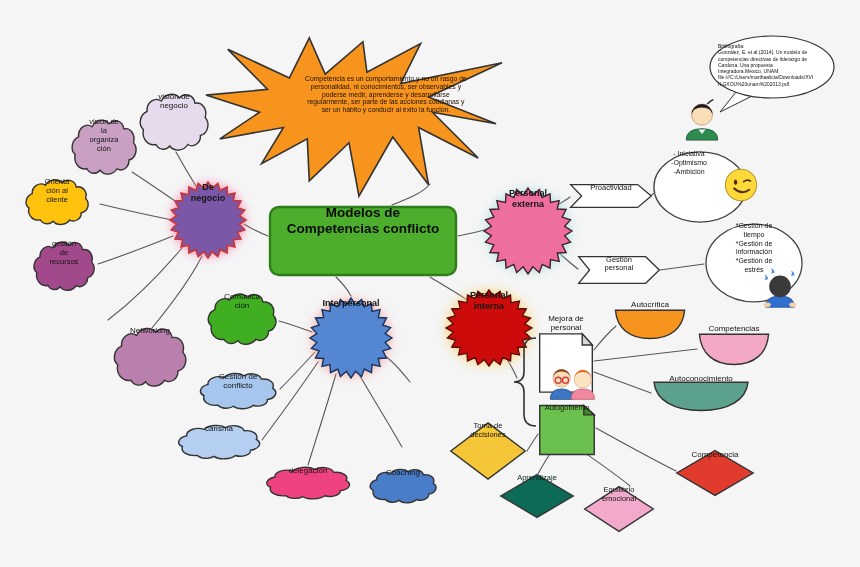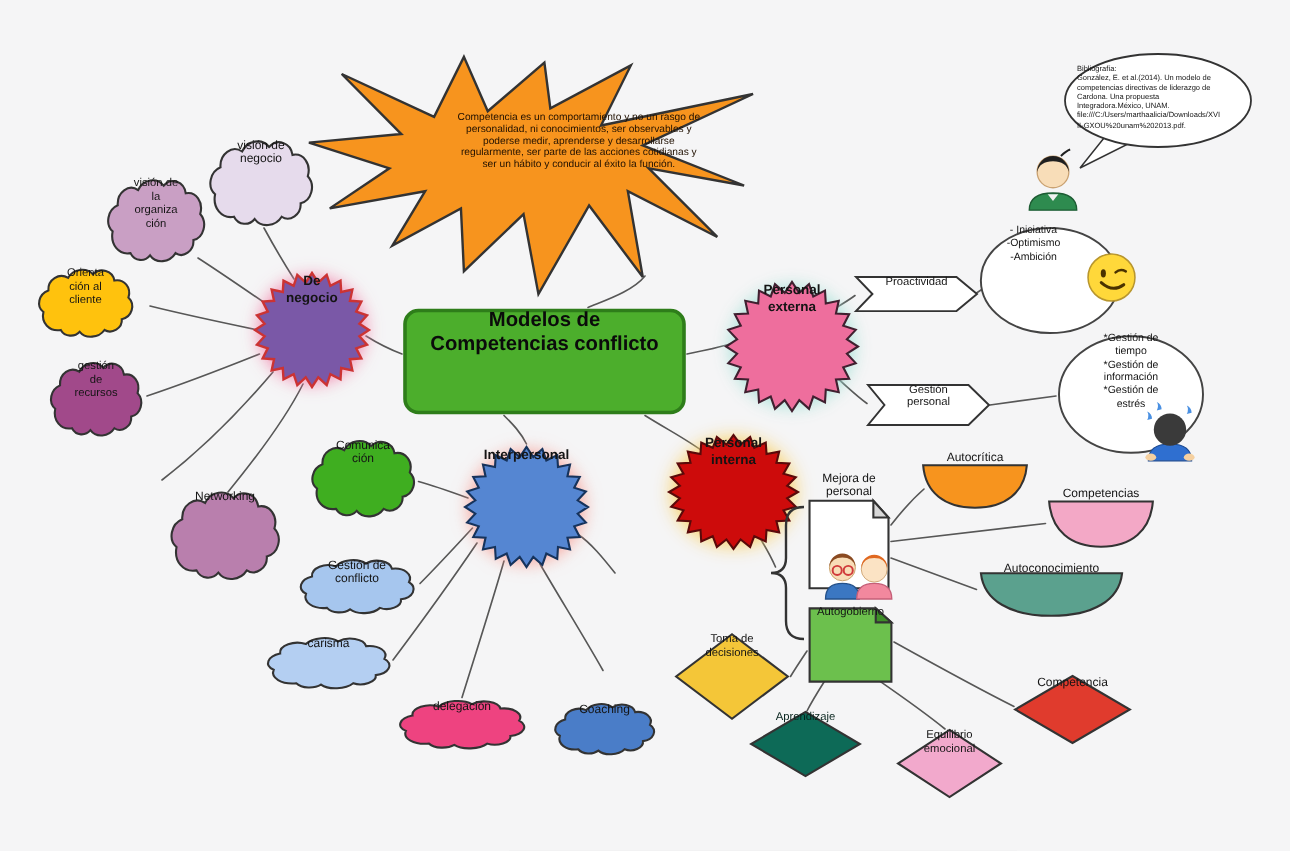--- a/index.html
+++ b/index.html
@@ -346,21 +346,21 @@
 decisiones</span>
   </div>
 
   <div class="node" style="left:500px;top:474px;width:74px;height:44px">
     <svg class="shape" viewBox="0 0 100 70" preserveAspectRatio="none">
       <use href="#diamond" stroke="#333" stroke-width="1.4" fill="#0d6a57"></use>
     </svg>
     <span class="label" style="font-size:7.5px;color:#06231c">Aprendizaje</span>
   </div>
 
-  <div class="node" style="left:598px;top:486px;width:70px;height:46px">
+  <div class="node" style="left:584px;top:486px;width:70px;height:46px">
     <svg class="shape" viewBox="0 0 100 70" preserveAspectRatio="none">
       <use href="#diamond" stroke="#333" stroke-width="1.4" fill="#f2a9cc"></use>
     </svg>
     <span class="label pre" style="font-size:7.5px">Equilibrio
 emocional</span>
   </div>
 
   <div class="node" style="left:676px;top:450px;width:78px;height:46px">
     <svg class="shape" viewBox="0 0 100 70" preserveAspectRatio="none">
       <use href="#diamond" stroke="#333" stroke-width="1.4" fill="#e03b2d"></use>

